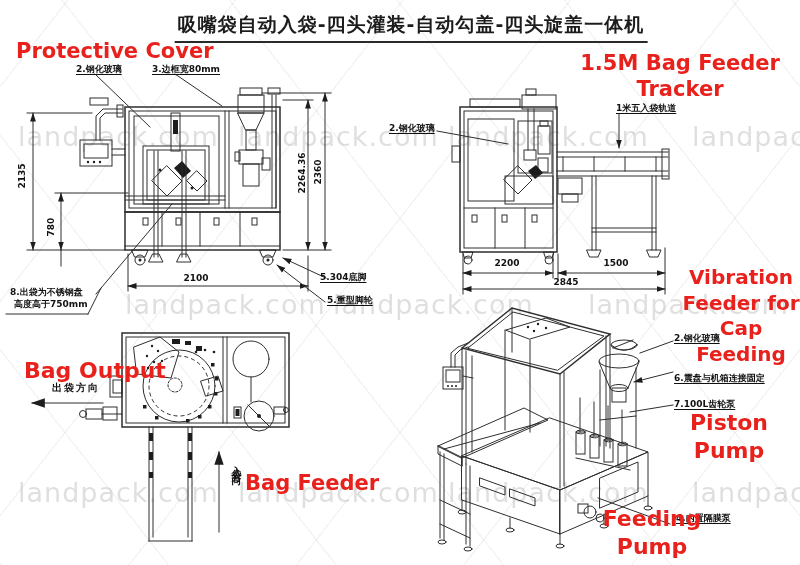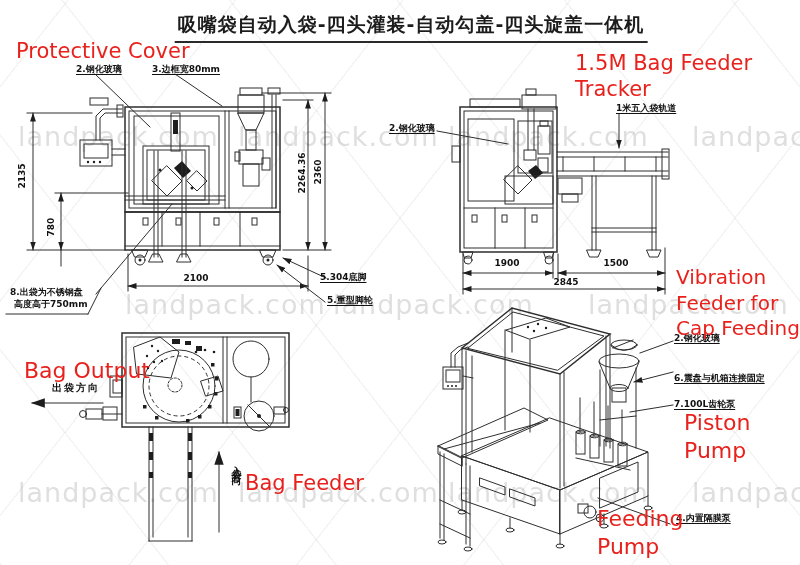--- a/index.html
+++ b/index.html
@@ -6,21 +6,21 @@
   .sheet{
     position:relative;width:800px;height:565px;background:#fff;overflow:hidden;
     font-family:"DejaVu Sans","Liberation Sans",sans-serif;
     background-image:
       repeating-linear-gradient(52deg, rgba(0,0,0,0.045) 0 1.5px, transparent 1.5px 132px),
       repeating-linear-gradient(308deg, rgba(0,0,0,0.045) 0 1.5px, transparent 1.5px 132px);
   }
   .wm{position:absolute;font-size:27px;color:rgba(120,120,120,0.24);letter-spacing:1px;white-space:nowrap;z-index:1;}
   .title{position:absolute;left:411px;transform:translateX(-50%);top:12px;font-size:19px;font-weight:700;
     color:#1c1c1c;border-bottom:2px solid #2a2a2a;padding:0 3px 3px;white-space:nowrap;letter-spacing:1px;z-index:5;}
-  .red{position:absolute;color:#e8211c;line-height:1.25;z-index:6;font-weight:400;}
+  .red{position:absolute;color:#e8211c;line-height:1.25;z-index:6;font-weight:700;text-align:center;}
   .cn{position:absolute;font-size:9px;font-weight:700;color:#111;text-decoration:underline;
     text-underline-offset:2px;white-space:nowrap;z-index:5;}
   .cnp{position:absolute;font-size:9px;font-weight:600;color:#111;white-space:nowrap;z-index:5;}
   .dim{position:absolute;font-size:9px;font-weight:600;color:#111;width:50px;text-align:center;white-space:nowrap;z-index:5;}
   .dimv{width:60px;transform:rotate(-90deg);}
   .vtext{position:absolute;writing-mode:vertical-rl;text-orientation:upright;font-size:10px;font-weight:600;
     color:#111;letter-spacing:3px;z-index:5;}
   svg.lines{position:absolute;left:0;top:0;z-index:3;}
   svg.lines *{stroke:#2e2e2e;stroke-width:1;fill:none;stroke-linecap:square;}
   svg.lines .fdark{fill:#1d1d1d;stroke:none;}
@@ -374,17 +374,17 @@
   <div class="cn" style="left:676px;top:512px">4.内置隔膜泵</div>
 
   <div class="cnp" style="left:52px;top:381px;font-size:10px;letter-spacing:2px">出袋方向</div>
   <div class="vtext" style="left:229px;top:458px">入袋方向</div>
 
   <div class="dim dimv" style="left:-8px;top:171px">2135</div>
   <div class="dim dimv" style="left:21px;top:222px">780</div>
   <div class="dim" style="left:171px;top:273px">2100</div>
   <div class="dim dimv" style="left:272px;top:168px">2264.36</div>
   <div class="dim dimv" style="left:288px;top:167px">2360</div>
-  <div class="dim" style="left:482px;top:258px">1900</div>
+  <div class="dim" style="left:482px;top:258px">2200</div>
   <div class="dim" style="left:591px;top:258px">1500</div>
   <div class="dim" style="left:541px;top:277px">2845</div>
 
 </div>
 
 </body></html>

